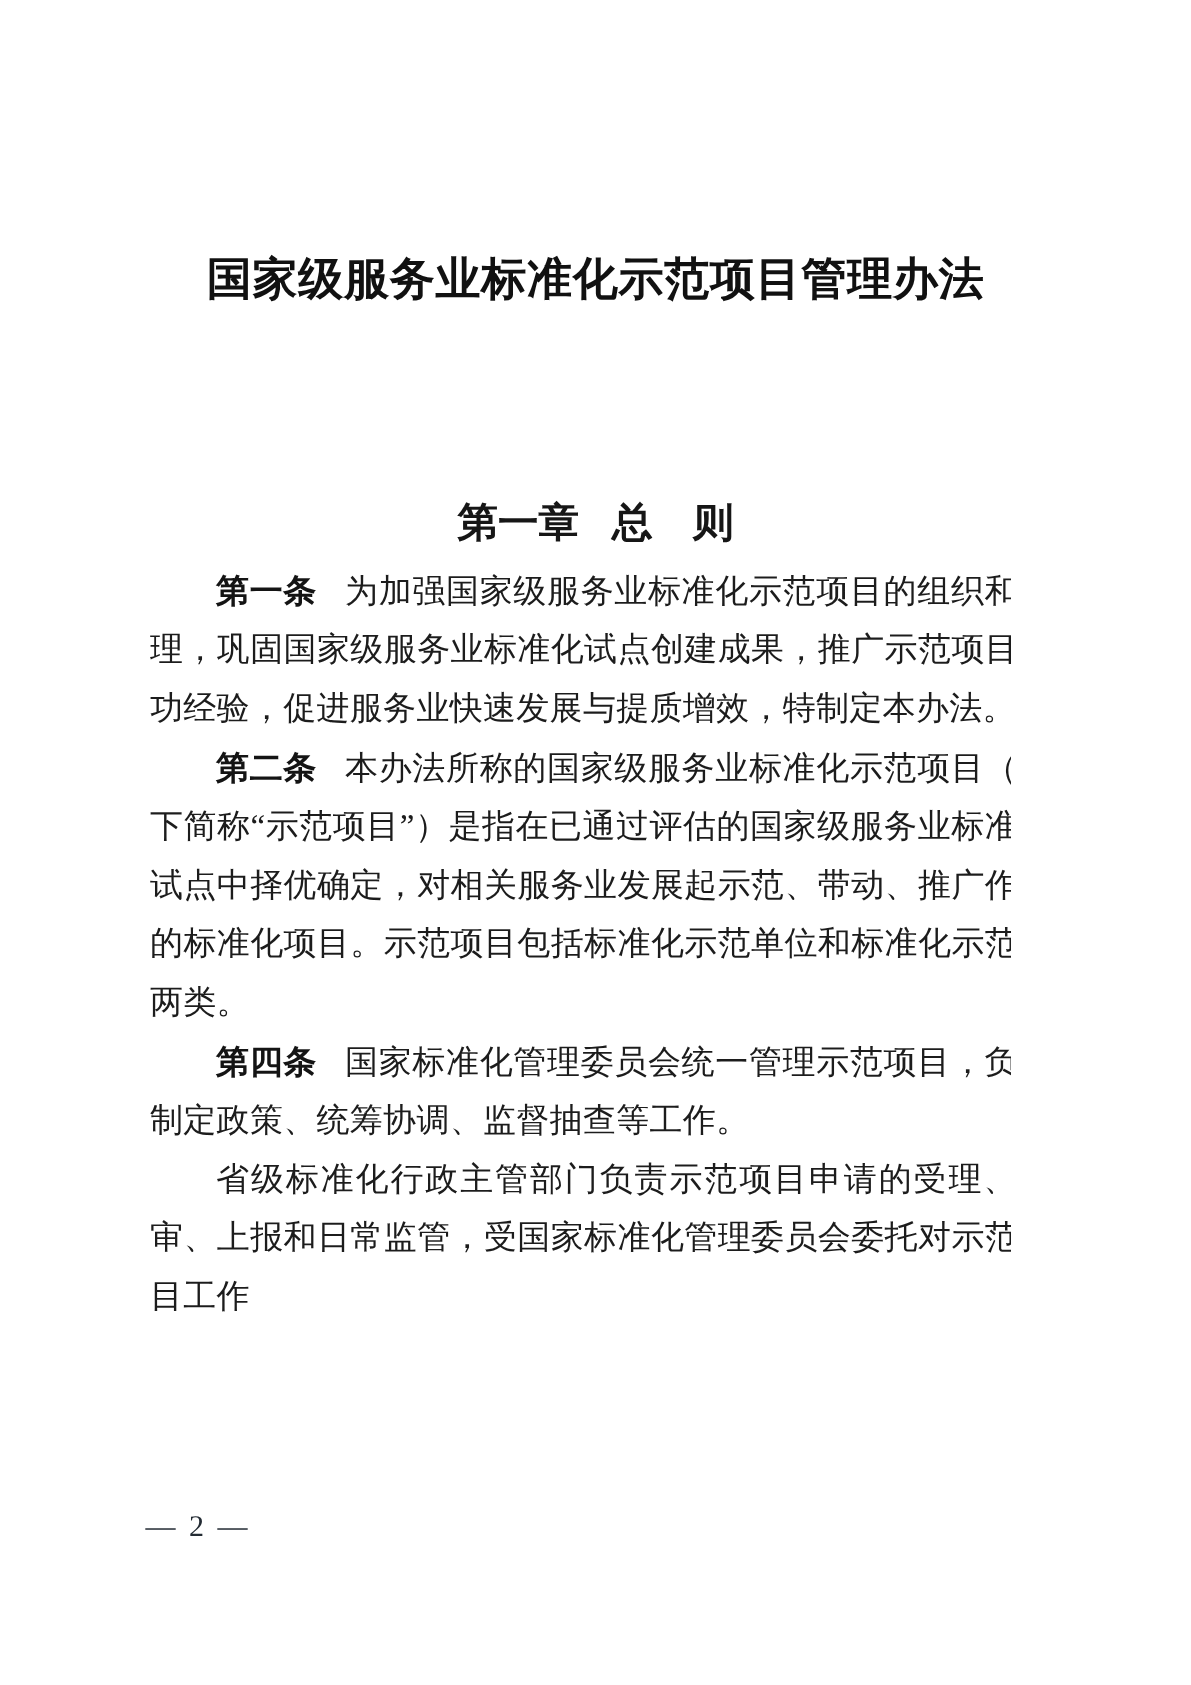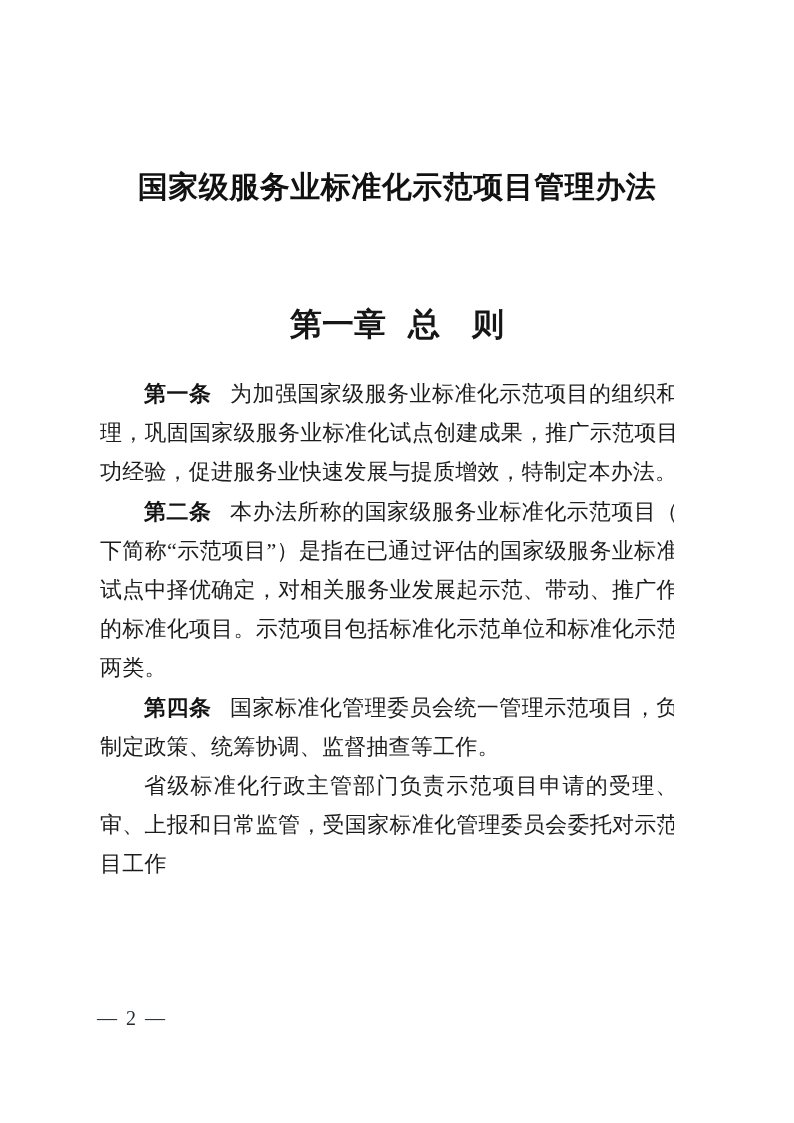--- a/index.html
+++ b/index.html
@@ -23,25 +23,25 @@
     width: 600px;
     text-align: center;
     font-size: 30px;
     line-height: 42px;
     font-weight: bold;
     color: #111111;
     letter-spacing: 0.5px;
   }
   .chapter-heading {
     position: absolute;
-    top: 308px;
+    top: 332px;
     left: 97px;
     width: 600px;
     text-align: center;
-    font-size: 32px;
+    font-size: 27px;
     line-height: 33px;
     font-weight: bold;
     color: #161616;
   }
   .chapter-heading .chapter-number {
     margin-right: 22px;
   }
   .body-text {
     position: absolute;
     top: 374px;

